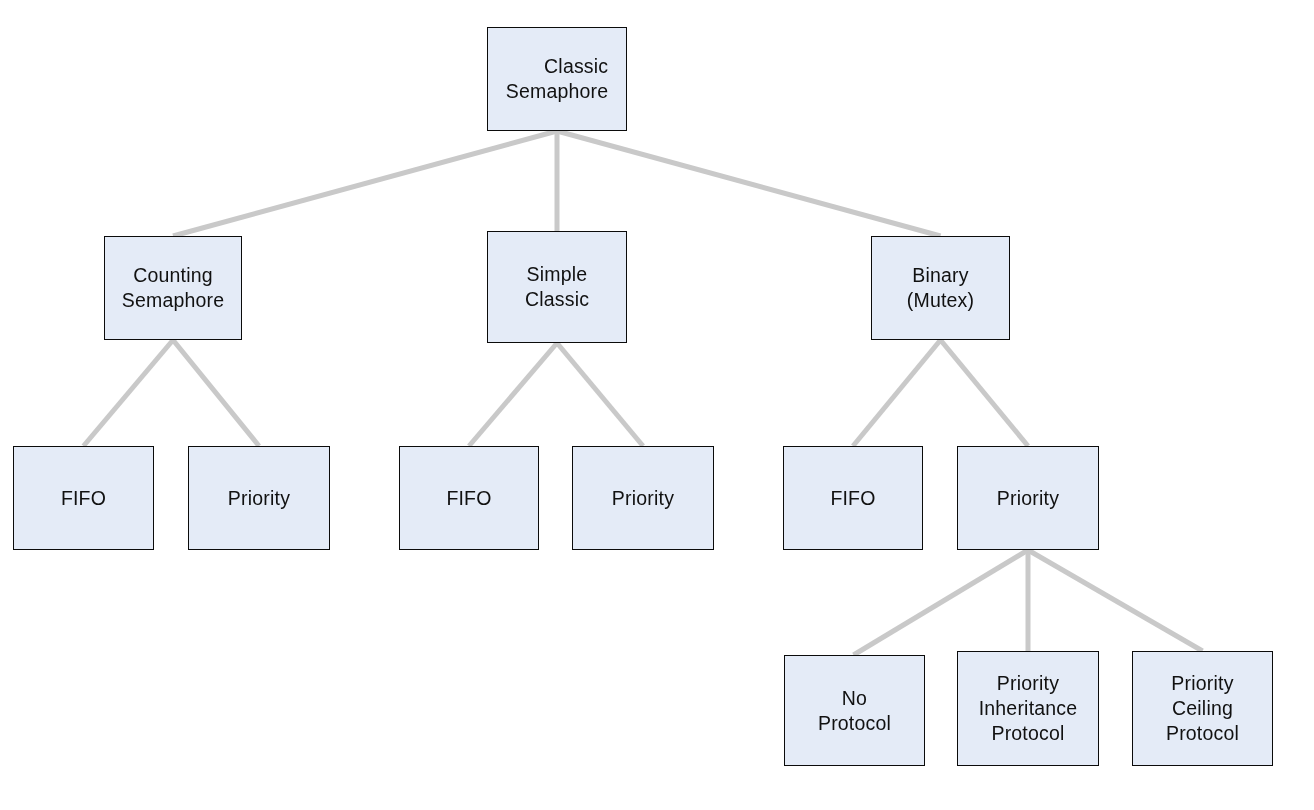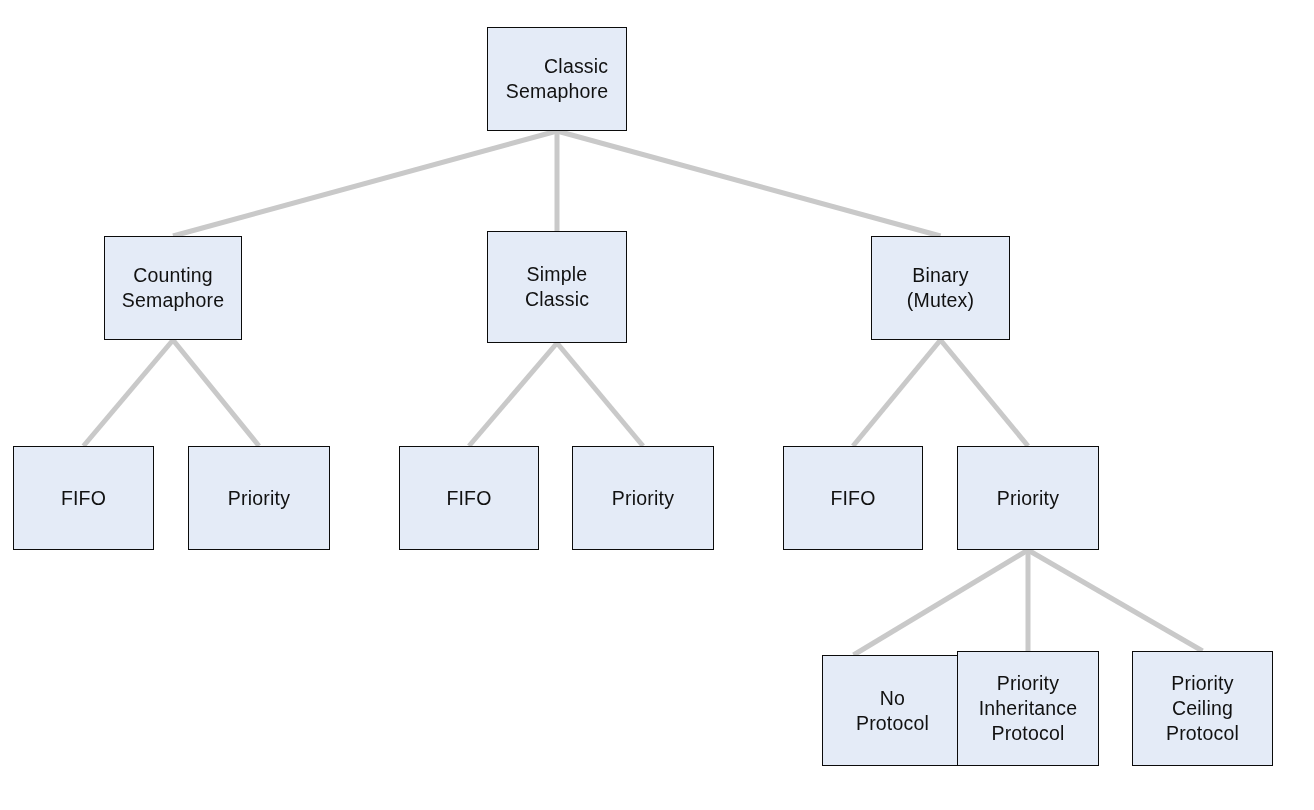--- a/index.html
+++ b/index.html
@@ -93,21 +93,21 @@
       </div>
       <div class="node-box" style="left: 572px; top: 446px; width: 142px; height: 104px; background: rgb(228, 235, 247); border-color: rgb(11, 11, 11);">
         <span class="node-label" style="color: rgb(17, 17, 17);">Priority</span>
       </div>
       <div class="node-box" style="left: 783px; top: 446px; width: 140px; height: 104px; background: rgb(228, 235, 247); border-color: rgb(11, 11, 11);">
         <span class="node-label" style="color: rgb(17, 17, 17);">FIFO</span>
       </div>
       <div class="node-box" style="left: 957px; top: 446px; width: 142px; height: 104px; background: rgb(228, 235, 247); border-color: rgb(11, 11, 11);">
         <span class="node-label" style="color: rgb(17, 17, 17);">Priority</span>
       </div>
-      <div class="node-box" style="left: 822px; top: 655px; width: 141px; height: 111px; background: rgb(228, 235, 247); border-color: rgb(11, 11, 11);">
+      <div class="node-box" style="left: 784px; top: 655px; width: 141px; height: 111px; background: rgb(228, 235, 247); border-color: rgb(11, 11, 11);">
         <span class="node-label" style="color: rgb(17, 17, 17);">No
 Protocol</span>
       </div>
       <div class="node-box" style="left: 957px; top: 651px; width: 142px; height: 115px; background: rgb(228, 235, 247); border-color: rgb(11, 11, 11);">
         <span class="node-label" style="color: rgb(17, 17, 17);">Priority
 Inheritance
 Protocol</span>
       </div>
       <div class="node-box" style="left: 1132px; top: 651px; width: 141px; height: 115px; background: rgb(228, 235, 247); border-color: rgb(11, 11, 11);">
         <span class="node-label" style="color: rgb(17, 17, 17);">Priority

